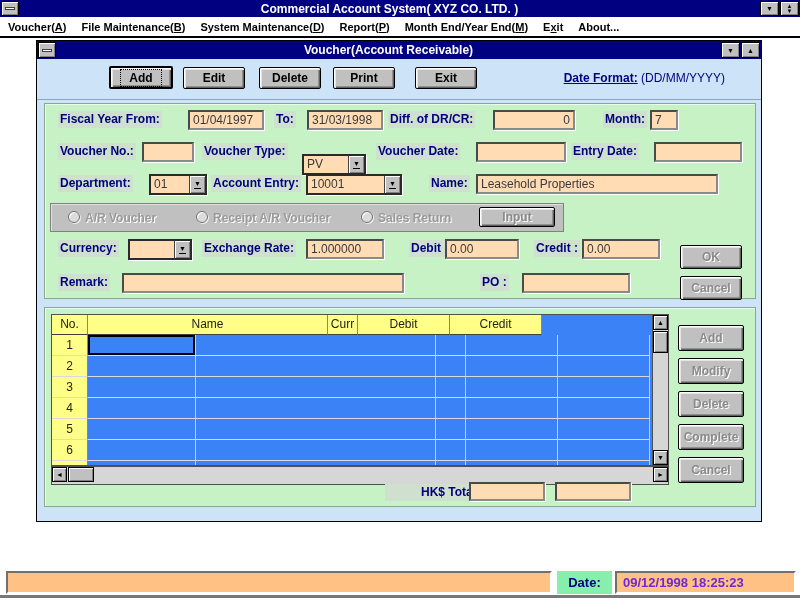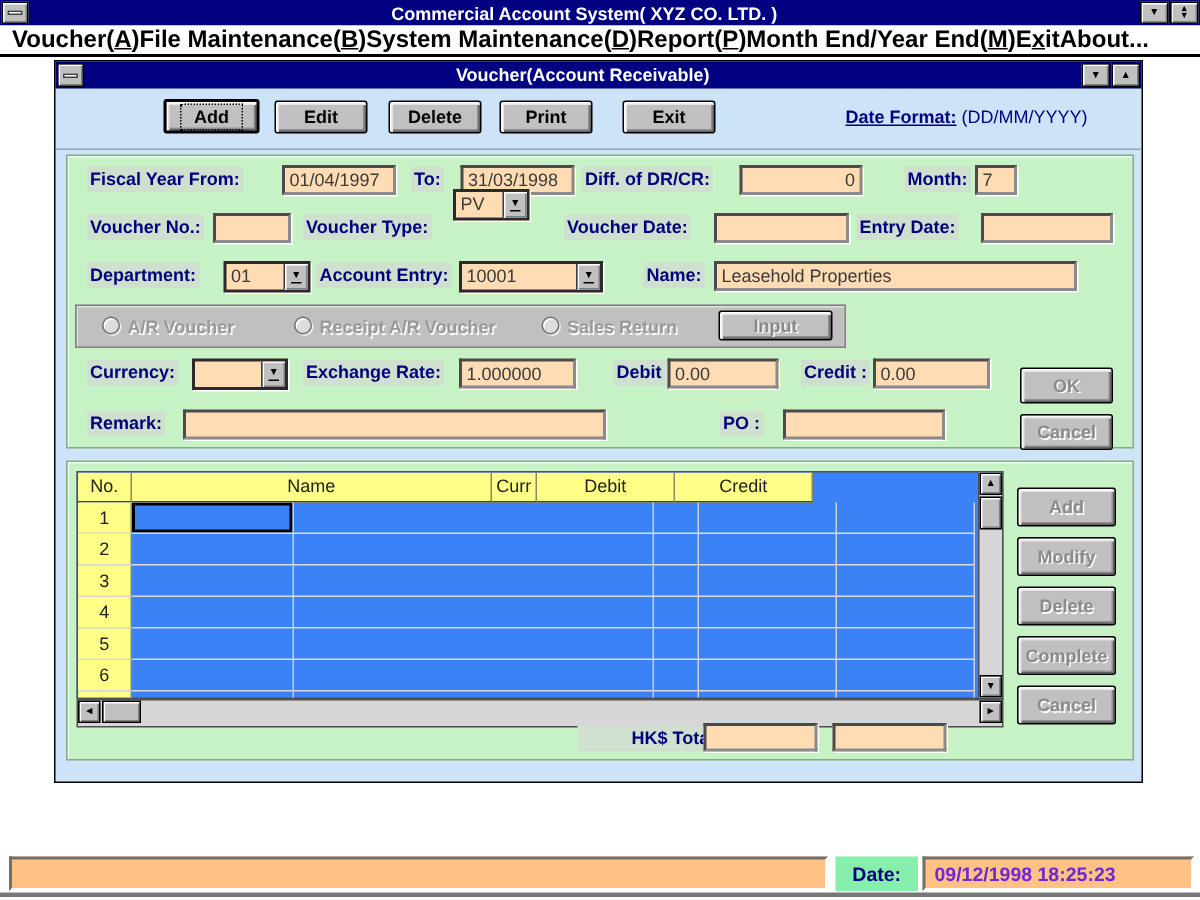--- a/index.html
+++ b/index.html
@@ -14,21 +14,21 @@
   .ctrl-dash{width:10px;height:3px;background:#fff;border:1px solid #404040;box-sizing:border-box;}
   .tb-title{flex:1;text-align:center;color:#fff;font-weight:bold;font-size:12px;white-space:nowrap;}
   .winbtn{width:19px;height:15px;background:#C0C0C0;border:1px solid #000;margin-right:1px;
           box-shadow:inset 1px 1px 0 #fff,inset -1px -1px 0 #808080;display:flex;flex-direction:column;
           align-items:center;justify-content:center;font-size:7px;line-height:7px;color:#000;box-sizing:border-box;}
   .winbtn span{display:block;}
   .winbtn.restore span{font-size:6px;line-height:5px;}
 
   
   .menubar{left:0;top:17px;width:800px;height:21px;background:#fff;border-bottom:2px solid #000;
-           display:flex;align-items:center;padding-left:8px;font-weight:bold;font-size:16px;color:#000;}
+           display:flex;align-items:center;gap:15px;padding-left:8px;font-weight:bold;font-size:11px;color:#000;}
   .menu-item{white-space:nowrap;cursor:default;}
   .mn{text-decoration:underline;}
 
   
   .dialog{left:36px;top:40px;width:726px;height:482px;background:#CDE3F7;border:1px solid #000;}
   .dlg-titlebar{left:0;top:0;width:100%;height:18px;background:#000080;display:flex;align-items:center;position:absolute;}
   .dlg-titlebar .ctrlbox{height:16px;}
   .dlg-title{flex:1;text-align:center;color:#fff;font-weight:bold;font-size:12px;}
   .dlg-titlebar .winbtn{height:16px;}
 
@@ -163,21 +163,21 @@
     <div class="lbl" style="left:229px;top:7px;">To:</div>
     <div class="fld" style="left:262px;top:6px;width:76px;">31/03/1998</div>
     <div class="lbl" style="left:343px;top:7px;">Diff. of DR/CR:</div>
     <div class="fld right" style="left:448px;top:6px;width:82px;">0</div>
     <div class="lbl" style="left:558px;top:7px;">Month:</div>
     <div class="fld" style="left:605px;top:6px;width:28px;">7</div>
 
     <div class="lbl" style="left:13px;top:39px;">Voucher No.:</div>
     <div class="fld" style="left:97px;top:38px;width:52px;"></div>
     <div class="lbl" style="left:157px;top:39px;">Voucher Type:</div>
-    <div class="combo" style="left:257px;top:22px;width:51px;">
+    <div class="combo" style="left:257px;top:50px;width:64px;">
       <div class="val">PV</div>
       <div class="combo-btn">
           <span>▼</span>
         </div>
     </div>
     <div class="lbl" style="left:331px;top:39px;">Voucher Date:</div>
     <div class="fld" style="left:431px;top:38px;width:90px;"></div>
     <div class="lbl" style="left:526px;top:39px;">Entry Date:</div>
     <div class="fld" style="left:609px;top:38px;width:88px;"></div>
 

